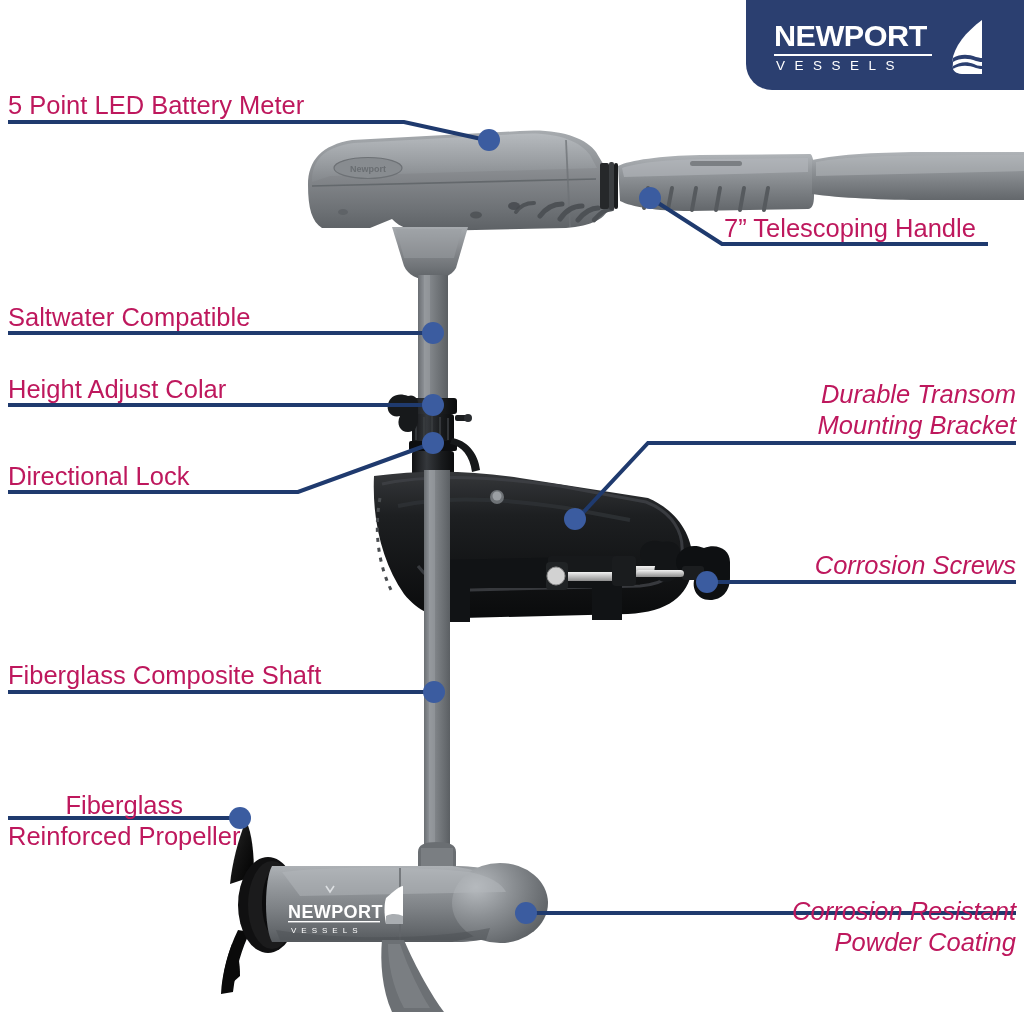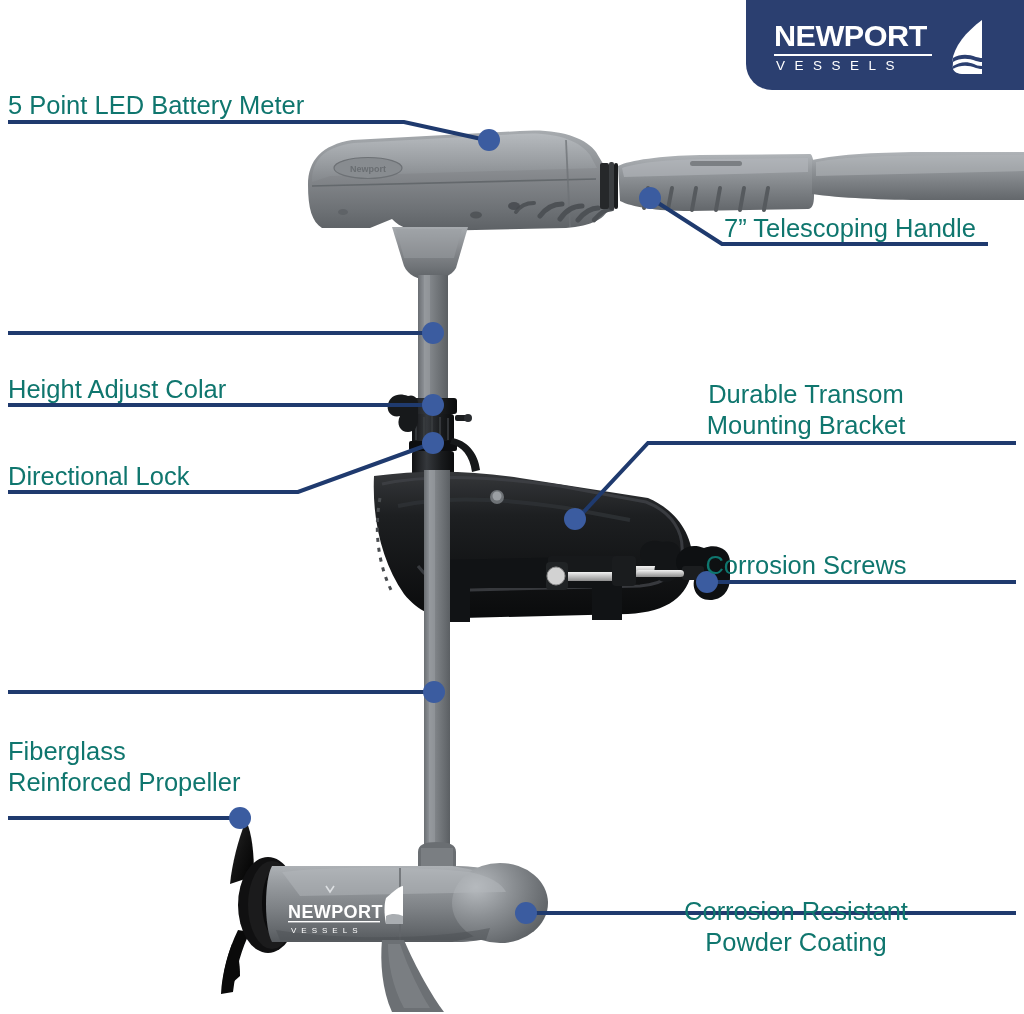--- a/index.html
+++ b/index.html
@@ -62,26 +62,26 @@
   .logo-sail {
     width: 44px; height: 58px;
     margin-left: 6px;
     position: relative;
   }
   
   .callout {
     position: absolute;
     font-family: "Liberation Sans", sans-serif;
     font-size: 25.5px;
-    color: #0f766e;
+    color: #be185d;
     line-height: 1.22;
     white-space: pre-line;
     letter-spacing: 0px;
   }
-  .callout.right { text-align: center; }
+  .callout.right { text-align: right; font-style: italic; }
   
   svg.overlay {
     position: absolute;
     left: 0; top: 0;
     width: 1024px; height: 1014px;
     pointer-events: none;
   }
   svg.art {
     position: absolute;
     left: 0; top: 0;
@@ -358,32 +358,34 @@
       <circle cx="434" cy="692" r="11"></circle>
       <circle cx="240" cy="818" r="11"></circle>
       <circle cx="526" cy="913" r="11"></circle>
     </g>
   </svg>
 
   <div class="callout" style="left:8px;  top:90px;">5 Point LED Battery Meter</div>
 
   <div class="callout" style="left:724px; top:213px;">7” Telescoping Handle</div>
 
+  <div class="callout" style="left:8px;  top:302px;">Saltwater Compatible</div>
 
   <div class="callout" style="left:8px;  top:461px;">Directional Lock</div>
 
   <div class="callout" style="left:8px;  top:374px;">Height Adjust Colar</div>
 
   <div class="callout right" style="right:8px; top:379px; width:420px;">Durable Transom
 Mounting Bracket</div>
 
   <div class="callout right" style="right:8px; top:550px; width:420px;">Corrosion Screws</div>
 
-
-  <div class="callout" style="left:8px;  top:736px;">Fiberglass
+  <div class="callout" style="left:8px;  top:660px;">Fiberglass Composite Shaft</div>
+
+  <div class="callout" style="left:8px;  top:790px;text-align:center;">Fiberglass
 Reinforced Propeller</div>
 
   <div class="callout right" style="right:8px; top:896px; width:440px;">Corrosion Resistant
 Powder Coating</div>
 
   <div class="logo-badge">
     <div class="logo-inner">
       <div class="logo-text-wrap">
         <div class="logo-newport">NEWPORT</div>
         <div class="logo-rule"></div>

